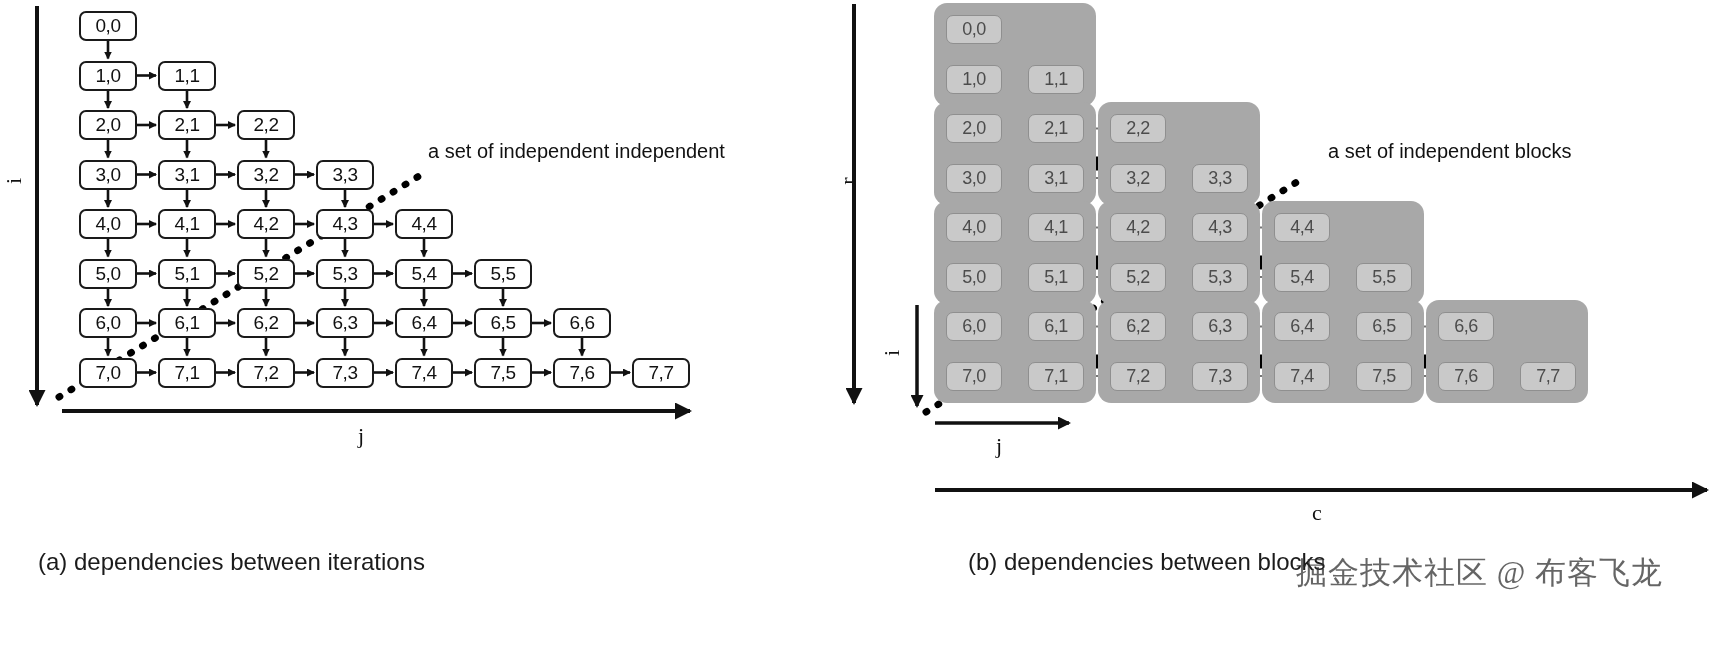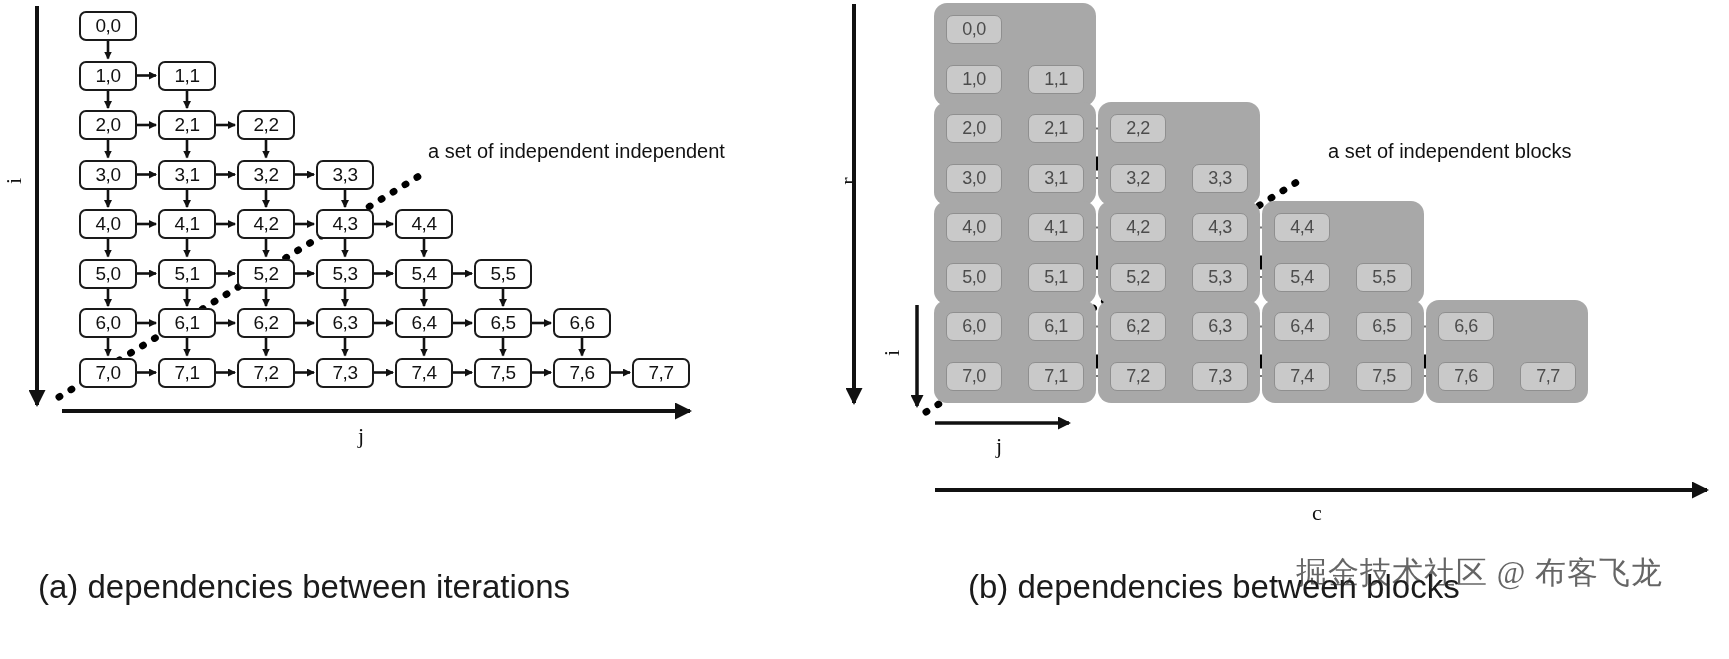--- a/index.html
+++ b/index.html
@@ -19,22 +19,22 @@
         display:flex;align-items:center;justify-content:center;
         color:#111;letter-spacing:-0.5px;}
   .node.a{width:58px;height:30px;font-size:19px;}
 
   
   .blk{position:absolute;box-sizing:border-box;background:#a8a8a8;
        border-radius:13px;}
   .node.b{width:56px;height:29px;font-size:18px;background:#c9c9c9;
           border:1.5px solid #8f8f8f;border-radius:7px;color:#4c4c4c;}
 
-  .caption{position:absolute;font-size:33px;color:#1b1b1b;white-space:nowrap;
-           font-family:"Liberation Sans", sans-serif;margin-top:20px;}
+  .caption{position:absolute;font-size:24px;color:#1b1b1b;white-space:nowrap;
+           font-family:"Liberation Sans", sans-serif;}
   .annot{position:absolute;font-size:20px;color:#111;white-space:nowrap;}
   .axlabel{position:absolute;font-family:"Liberation Serif", serif;
            font-size:22px;color:#111;}
   .axlabel.rot{transform:rotate(-90deg);transform-origin:50% 50%;}
 
   .wm{position:absolute;font-family:"Liberation Serif", serif;
       font-size:31px;color:#2b2b2b;opacity:.72;white-space:nowrap;
       letter-spacing:1px;}
 </style>
 </head>

